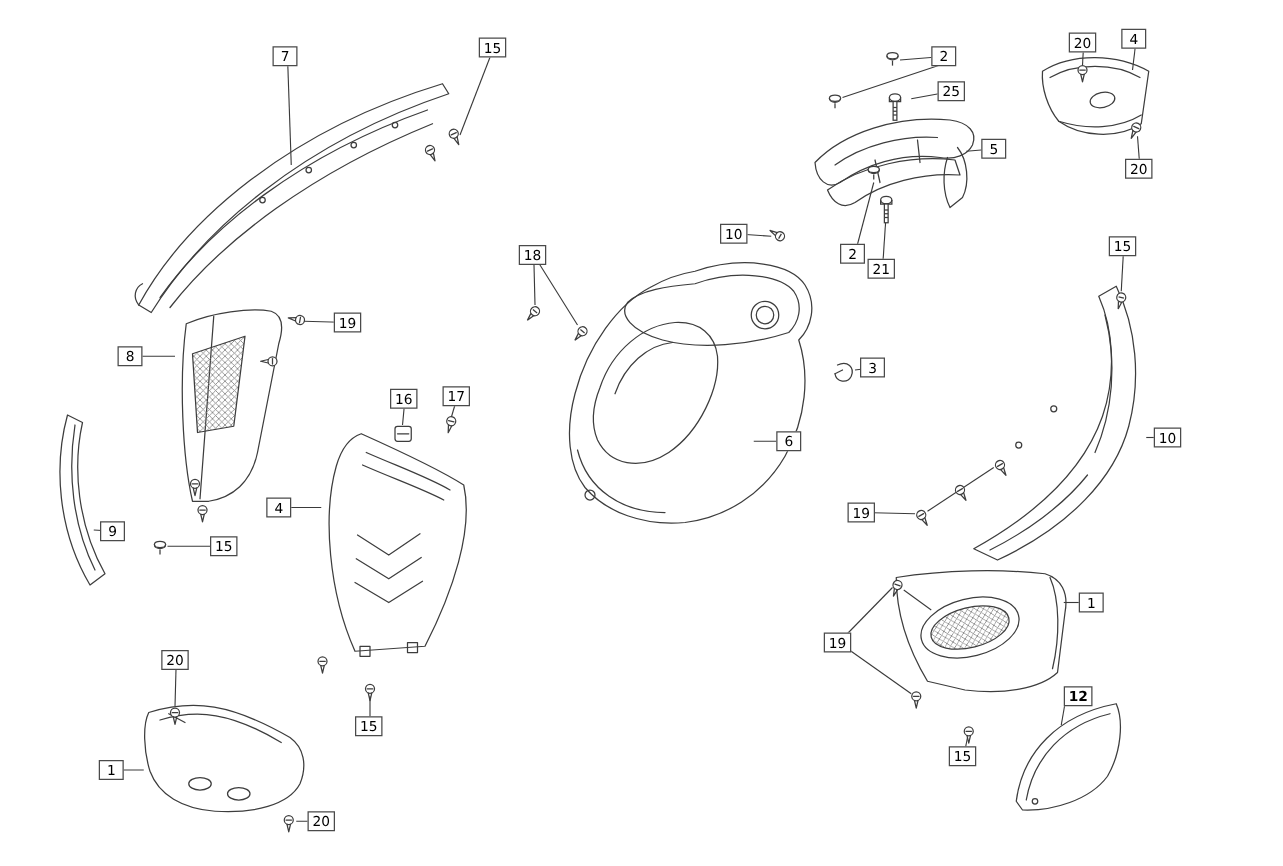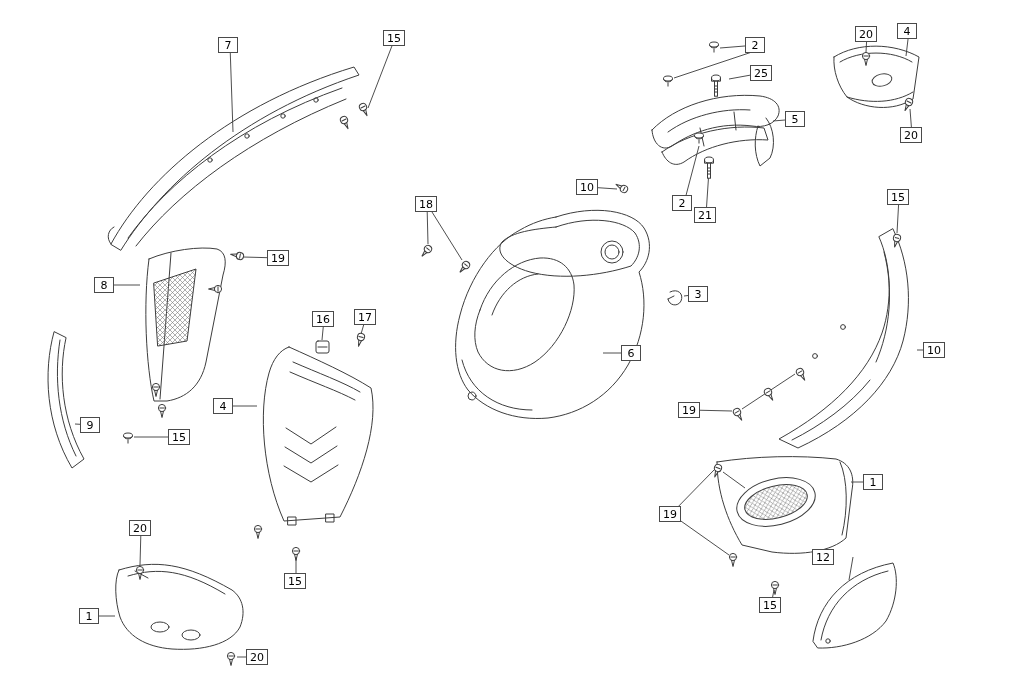--- a/index.html
+++ b/index.html
@@ -240,18 +240,18 @@
 <div class="callout" style="left:621px;top:345px;">6</div>
 <div class="callout" style="left:923px;top:342px;">10</div>
 <div class="callout" style="left:213px;top:398px;">4</div>
 <div class="callout" style="left:80px;top:417px;">9</div>
 <div class="callout" style="left:168px;top:429px;">15</div>
 <div class="callout" style="left:678px;top:402px;">19</div>
 <div class="callout" style="left:863px;top:474px;">1</div>
 <div class="callout" style="left:659px;top:506px;">19</div>
 <div class="callout" style="left:129px;top:520px;">20</div>
 <div class="callout" style="left:284px;top:573px;">15</div>
-<div class="callout" style="left:812px;top:549px;">12</div>
+<div class="callout" style="left:851px;top:549px;font-weight:bold;">12</div>
 <div class="callout" style="left:759px;top:597px;">15</div>
 <div class="callout" style="left:79px;top:608px;">1</div>
 <div class="callout" style="left:246px;top:649px;">20</div>
 
 </div>
 
 </body></html>

